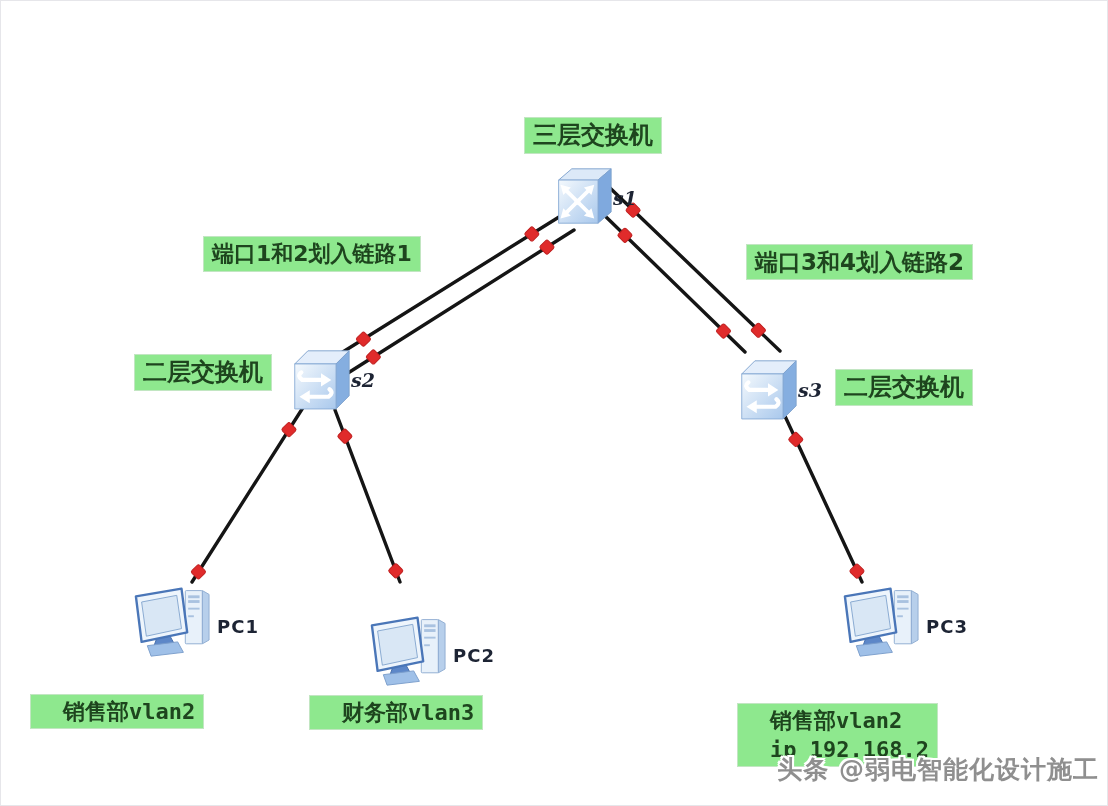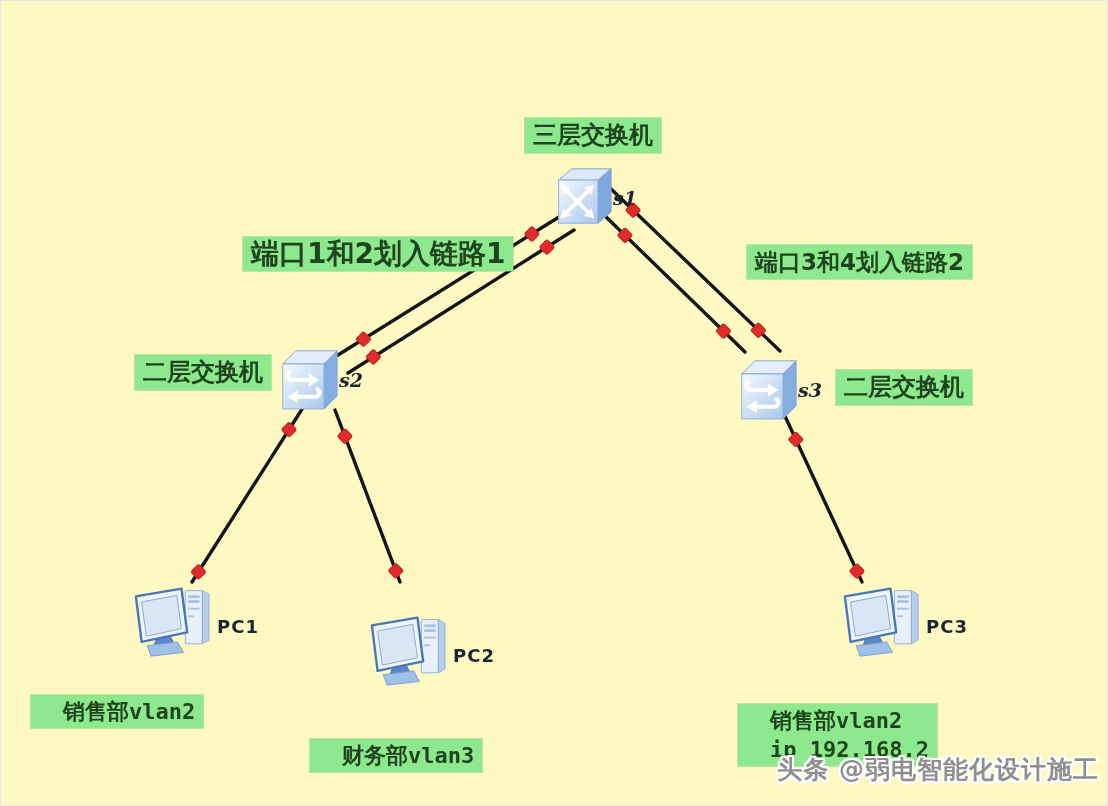--- a/index.html
+++ b/index.html
@@ -1,19 +1,19 @@
 <!DOCTYPE html>
 <html><head>
 <meta charset="utf-8">
 <style>
   html, body { margin: 0; padding: 0; background: #e9e9ec; }
   #stage {
     position: relative;
     width: 1108px; height: 806px;
-    background: #fef9c3;
+    background: #ffffff;
     overflow: hidden;
     box-sizing: border-box;
     border: 1px solid #e6e6ea;
     font-family: "DejaVu Sans", sans-serif;
   }
   #links-svg {
     position: absolute; left: 0; top: 0;
     width: 1108px; height: 806px;
     z-index: 1;
   }
@@ -100,36 +100,36 @@
       <rect x="-5.5" y="-5.5" width="11" height="11" rx="2" transform="translate(343.89817721966426,435.1920997197269) rotate(45)" fill="#e02b2b" stroke="#c02020" stroke-width="1"></rect>
       <rect x="-5.5" y="-5.5" width="11" height="11" rx="2" transform="translate(394.7579240487153,569.7748144058313) rotate(45)" fill="#e02b2b" stroke="#c02020" stroke-width="1"></rect>
       <line x1="783" y1="413" x2="861" y2="581" stroke="#151515" stroke-width="3.4" stroke-linecap="round"></line>
       <rect x="-5.5" y="-5.5" width="11" height="11" rx="2" transform="translate(794.7911165807296,438.39625109695606) rotate(45)" fill="#e02b2b" stroke="#c02020" stroke-width="1"></rect>
       <rect x="-5.5" y="-5.5" width="11" height="11" rx="2" transform="translate(855.9466643225445,570.1158923870188) rotate(45)" fill="#e02b2b" stroke="#c02020" stroke-width="1"></rect>
     </svg>
   <div id="notes">
       <div class="note" style="left: 524px; top: 117px; font-size: 24px; line-height: 31px;">
         <span class="note-line">三层交换机</span>
       </div>
-      <div class="note" style="left: 203px; top: 236px; font-size: 28px; line-height: 30px; margin-left: 39px;">
+      <div class="note" style="left: 203px; top: 236px; font-size: 22px; line-height: 30px;">
         <span class="note-line">端口1和2划入链路1</span>
       </div>
       <div class="note" style="left: 746px; top: 244px; font-size: 23px; line-height: 30px;">
         <span class="note-line">端口3和4划入链路2</span>
       </div>
       <div class="note" style="left: 134px; top: 354px; font-size: 24px; line-height: 31px;">
         <span class="note-line">二层交换机</span>
       </div>
       <div class="note" style="left: 835px; top: 369px; font-size: 24px; line-height: 31px;">
         <span class="note-line">二层交换机</span>
       </div>
       <div class="note mono" style="left: 30px; top: 694px; font-size: 22px; line-height: 29px;">
         <span class="note-line">销售部vlan2</span>
       </div>
-      <div class="note mono" style="left: 309px; top: 695px; font-size: 22px; line-height: 29px; margin-top: 43px;">
+      <div class="note mono" style="left: 309px; top: 695px; font-size: 22px; line-height: 29px;">
         <span class="note-line">财务部vlan3</span>
       </div>
       <div class="note mono" style="left: 737px; top: 703px; font-size: 22px; line-height: 29px;">
         <span class="note-line">销售部vlan2</span>
         <span class="note-line">ip 192.168.2</span>
       </div>
     </div>
   <div id="devices">
       <div class="device" style="left: 552px; top: 162px;">
         <div class="icon"><svg width="60" height="66" viewBox="0 0 64 70" xmlns="http://www.w3.org/2000/svg">
@@ -149,21 +149,21 @@
               <line x1="26" y1="41" x2="37" y2="52"></line>
             </g>
             <polygon points="8,23 19,26 11,34" fill="#fff"></polygon>
             <polygon points="44,23 33,26 41,34" fill="#fff"></polygon>
             <polygon points="8,59 11,48 19,56" fill="#fff"></polygon>
             <polygon points="44,59 41,48 33,56" fill="#fff"></polygon>
             <circle cx="26" cy="41" r="3.2" fill="#fff"></circle>
           </svg></div>
         <div class="device-label sw-label">s1</div>
       </div>
-      <div class="device" style="left: 278px; top: 342px;">
+      <div class="device" style="left: 290px; top: 342px;">
         <div class="icon"><svg width="60" height="70" viewBox="0 0 64 74" xmlns="http://www.w3.org/2000/svg">
             <defs>
               <linearGradient id="gl2" x1="0" y1="0" x2="1" y2="1">
                 <stop offset="0" stop-color="#f4f9fd"></stop>
                 <stop offset="1" stop-color="#a9c8ec"></stop>
               </linearGradient>
             </defs>
             <polygon points="4,22 18,8 62,8 48,22" fill="#e4eefb" stroke="#7fa2cd" stroke-width="1"></polygon>
             <polygon points="48,22 62,8 62,56 48,70" fill="#85aee0" stroke="#7fa2cd" stroke-width="1"></polygon>
             <polygon points="4,22 48,22 48,70 4,70" fill="url(#gl2)" stroke="#8badd6" stroke-width="1"></polygon>

